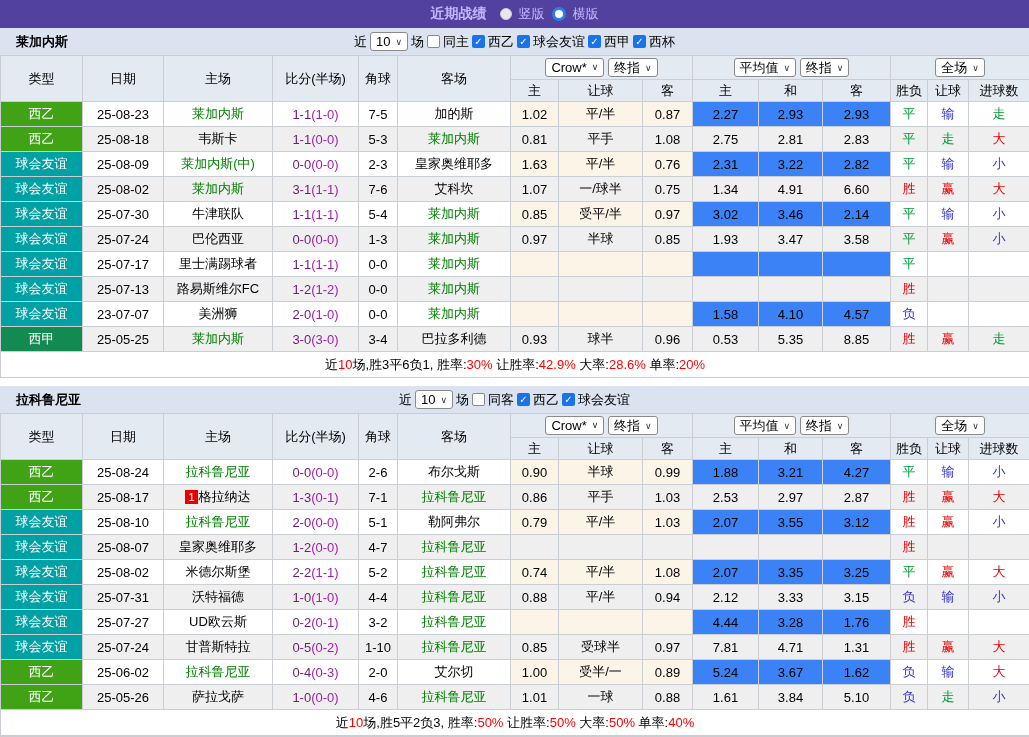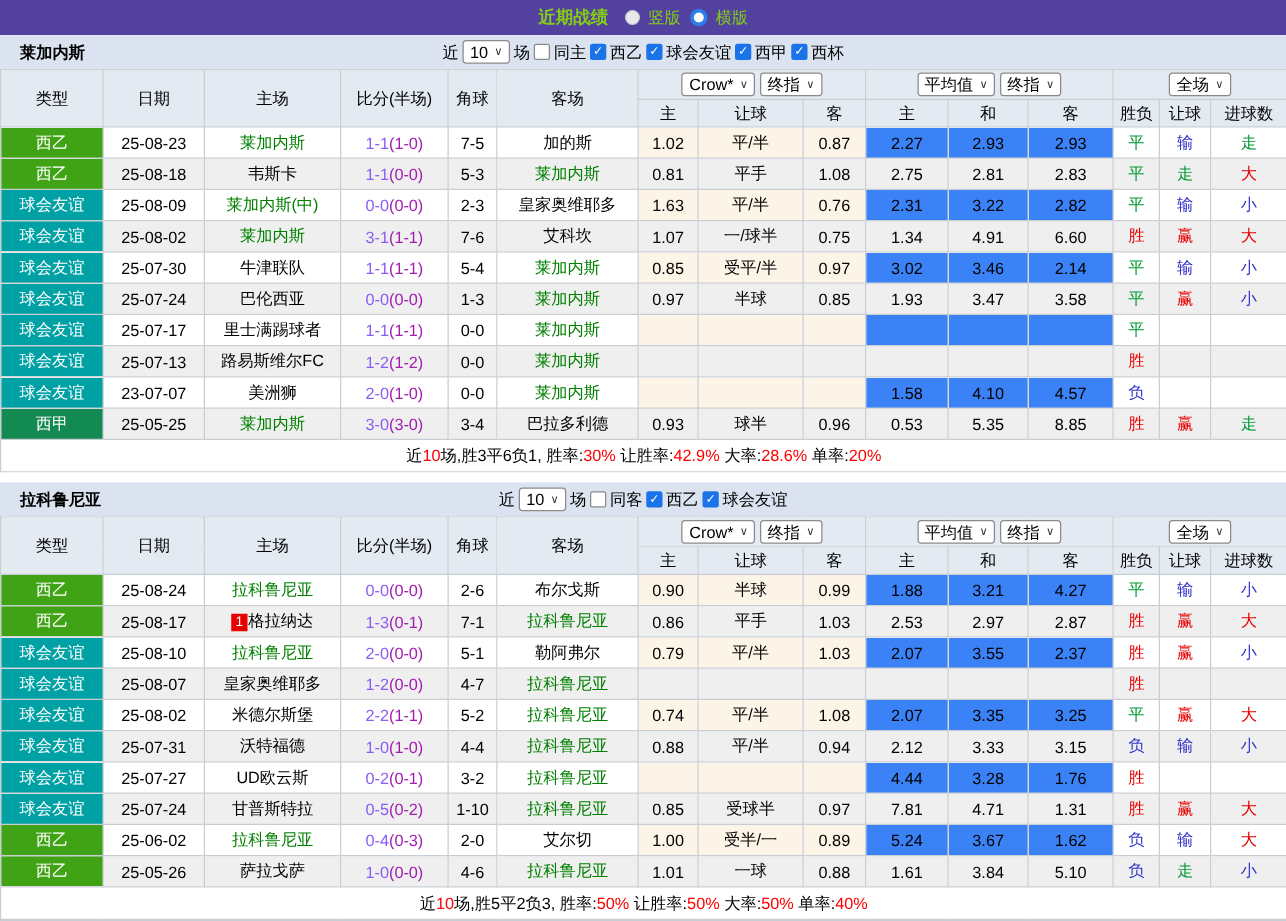--- a/index.html
+++ b/index.html
@@ -5,21 +5,21 @@
   * { box-sizing: border-box; margin: 0; padding: 0; }
   body {
     font-family: "Liberation Sans", "DejaVu Sans", sans-serif;
     background: #fff;
     width: 1029px;
   }
   .page { width: 1029px; height: 737px; overflow: hidden; background: #fff; }
 
   
   .topbar {
-    height: 28px; background: #52419f; color: #84cc16;
+    height: 28px; background: #52419f; color: #c4b5fd;
     display: flex; align-items: center; justify-content: center; gap: 7px;
     font-size: 13px;
   }
   .topbar .title { font-weight: bold; font-size: 14px; margin-right: 6px; }
   .radio { width: 12px; height: 12px; border-radius: 50%; display: inline-block; vertical-align: middle; }
   .radio.plain { background: #e9e9ec; border: 1px solid #cfcfd4; }
   .radio.sel { background: #fff; border: 3px solid #2b7de9; width: 14px; height: 14px; }
 
   
   .sechead {
@@ -45,21 +45,21 @@
     border: 1px solid #c9ced4; text-align: center; padding: 0;
     white-space: nowrap; overflow: hidden;
   }
   thead th { background: #e4eaf2; font-weight: normal; height: 22px; color: #000; }
   thead th.grp { height: 24px; }
   tbody td { height: 25px; background: #fff; }
   tbody tr.stripe td { background: #efefef; }
   tbody td.cream { background: #fdf4e8; }
   tbody td.blue  { background: #3b82f6; }
   td .focus { color: #008000; }
-  td .score-main { color: #8b5cf6; }
+  td .score-main { color: #701a75; }
   td .score-half { color: #a21caf; }
   .card {
     display: inline-block; background: #e80000; color: #fff;
     font-size: 11px; line-height: 14px; padding: 0 3px; margin-right: 1px;
   }
   .res-r { color: #e60000; } .res-g { color: #009933; } .res-b { color: #3333cc; }
   tfoot td { height: 26px; background: #fff; font-size: 13px; }
   tfoot .red { color: #ff0000; }
   .gap { height: 8px; background: #fff; }
   .bottomstrip { height: 6px; background: #dae3ef; border-top: 1px solid #c9ced4; }
@@ -469,21 +469,21 @@
             <td>25-08-10</td>
             <td><span class="focus">拉科鲁尼亚</span></td>
             <td><span class="score-main">2-0</span><span class="score-half">(0-0)</span></td>
             <td>5-1</td>
             <td><span>勒阿弗尔</span></td>
             <td class="cream">0.79</td>
             <td class="cream">平/半</td>
             <td class="cream">1.03</td>
             <td class="blue">2.07</td>
             <td class="blue">3.55</td>
-            <td class="blue">2.37</td>
+            <td class="blue">3.12</td>
             <td class="res-r">胜</td>
             <td class="res-r">赢</td>
             <td class="res-b">小</td>
           </tr>
           <tr class="stripe">
             <td class="comp" style="background: rgb(0, 161, 165); color: rgb(255, 255, 255);">球会友谊</td>
             <td>25-08-07</td>
             <td><span>皇家奥维耶多</span></td>
             <td><span class="score-main">1-2</span><span class="score-half">(0-0)</span></td>
             <td>4-7</td>

